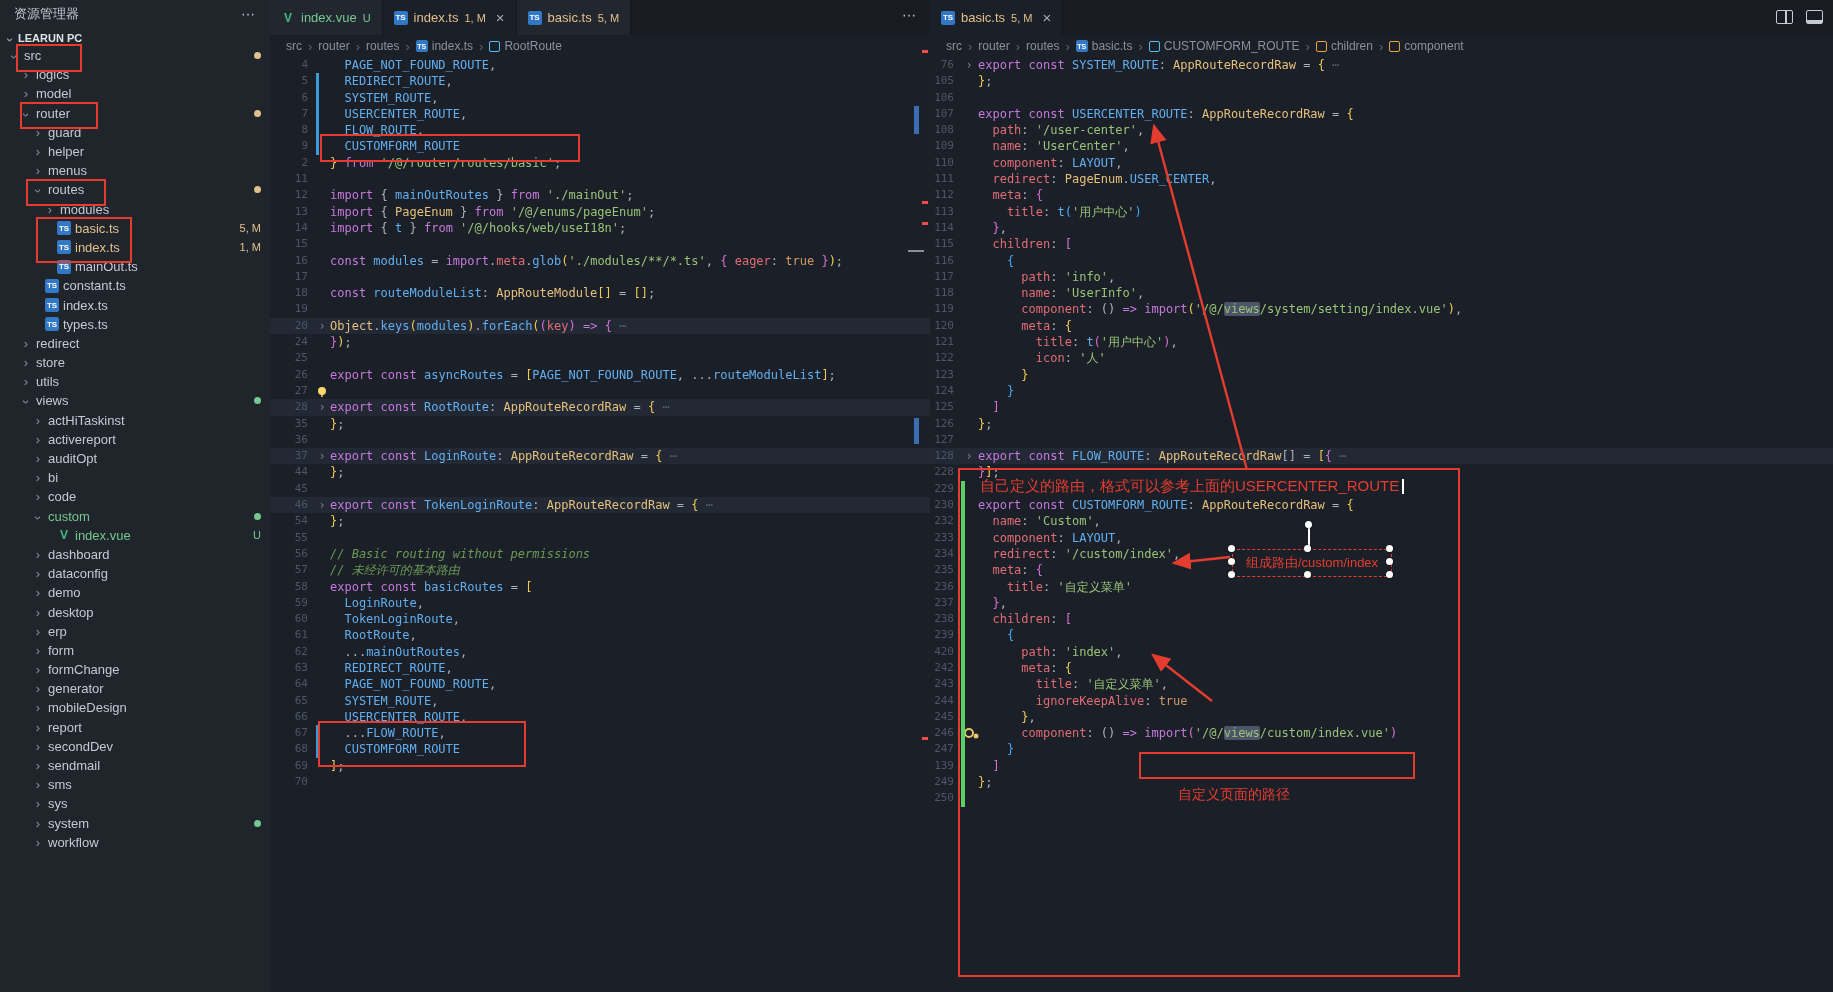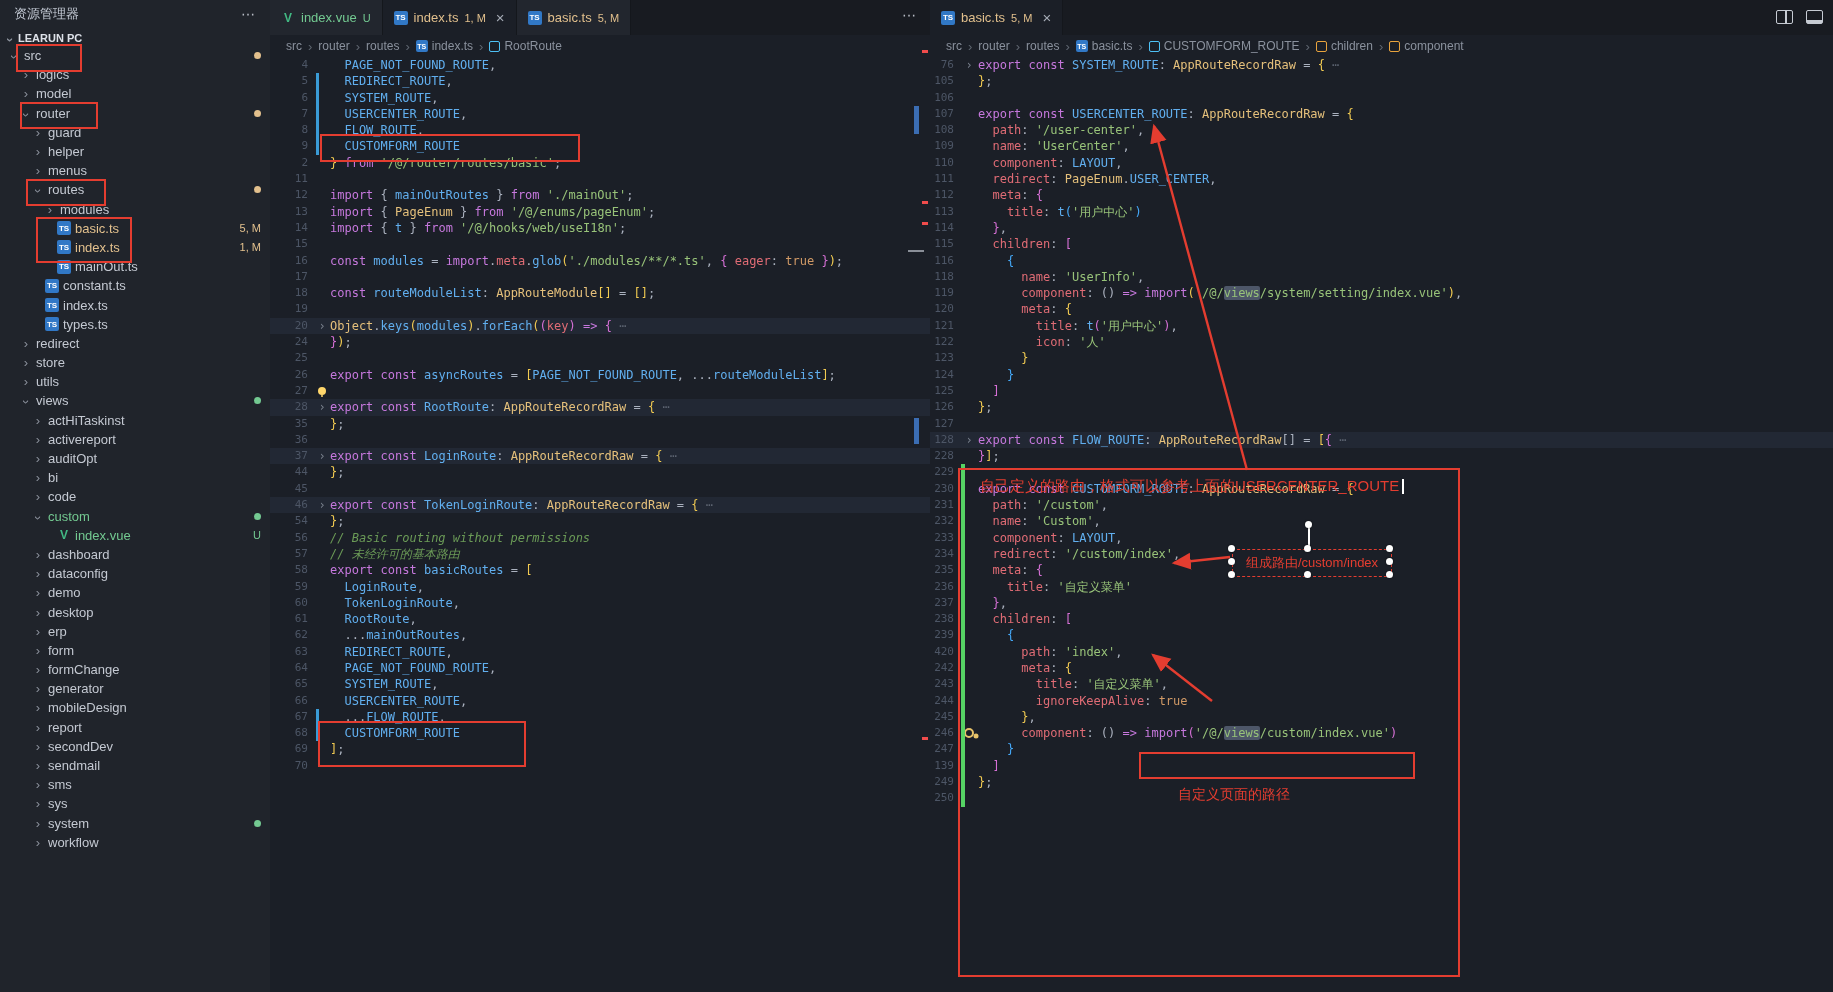--- a/index.html
+++ b/index.html
@@ -386,20 +386,21 @@
         <div class="cl"><span class="ln">26</span><span class="foldc"></span><span class="ct"><span class="p">export</span><span class="w"> </span><span class="p">const</span><span class="w"> </span><span class="b">asyncRoutes</span><span class="w"> = </span><span class="g1">[</span><span class="b">PAGE_NOT_FOUND_ROUTE</span><span class="w">, </span><span class="w">...</span><span class="b">routeModuleList</span><span class="g1">]</span><span class="w">;</span></span></div>
         <div class="cl"><span class="ln">27</span><span class="foldc glyph-bulb"></span><span class="ct"></span></div>
         <div class="cl hl"><span class="ln">28</span><span class="foldc">›</span><span class="ct"><span class="p">export</span><span class="w"> </span><span class="p">const</span><span class="w"> </span><span class="b">RootRoute</span><span class="w">: </span><span class="y">AppRouteRecordRaw</span><span class="w"> = </span><span class="g1">{</span><span class="d"> ⋯</span></span></div>
         <div class="cl"><span class="ln">35</span><span class="foldc"></span><span class="ct"><span class="g1">}</span><span class="w">;</span></span></div>
         <div class="cl"><span class="ln">36</span><span class="foldc"></span><span class="ct"></span></div>
         <div class="cl hl"><span class="ln">37</span><span class="foldc">›</span><span class="ct"><span class="p">export</span><span class="w"> </span><span class="p">const</span><span class="w"> </span><span class="b">LoginRoute</span><span class="w">: </span><span class="y">AppRouteRecordRaw</span><span class="w"> = </span><span class="g1">{</span><span class="d"> ⋯</span></span></div>
         <div class="cl"><span class="ln">44</span><span class="foldc"></span><span class="ct"><span class="g1">}</span><span class="w">;</span></span></div>
         <div class="cl"><span class="ln">45</span><span class="foldc"></span><span class="ct"></span></div>
         <div class="cl hl"><span class="ln">46</span><span class="foldc">›</span><span class="ct"><span class="p">export</span><span class="w"> </span><span class="p">const</span><span class="w"> </span><span class="b">TokenLoginRoute</span><span class="w">: </span><span class="y">AppRouteRecordRaw</span><span class="w"> = </span><span class="g1">{</span><span class="d"> ⋯</span></span></div>
         <div class="cl"><span class="ln">54</span><span class="foldc"></span><span class="ct"><span class="g1">}</span><span class="w">;</span></span></div>
+        <div class="cl"><span class="ln">55</span><span class="foldc"></span><span class="ct"></span></div>
         <div class="cl"><span class="ln">56</span><span class="foldc"></span><span class="ct"><span class="c">// Basic routing without permissions</span></span></div>
         <div class="cl"><span class="ln">57</span><span class="foldc"></span><span class="ct"><span class="c">// 未经许可的基本路由</span></span></div>
         <div class="cl"><span class="ln">58</span><span class="foldc"></span><span class="ct"><span class="p">export</span><span class="w"> </span><span class="p">const</span><span class="w"> </span><span class="b">basicRoutes</span><span class="w"> = </span><span class="g1">[</span></span></div>
         <div class="cl"><span class="ln">59</span><span class="foldc"></span><span class="ct"><span class="b">  LoginRoute</span><span class="w">,</span></span></div>
         <div class="cl"><span class="ln">60</span><span class="foldc"></span><span class="ct"><span class="b">  TokenLoginRoute</span><span class="w">,</span></span></div>
         <div class="cl"><span class="ln">61</span><span class="foldc"></span><span class="ct"><span class="b">  RootRoute</span><span class="w">,</span></span></div>
         <div class="cl"><span class="ln">62</span><span class="foldc"></span><span class="ct"><span class="w">  ...</span><span class="b">mainOutRoutes</span><span class="w">,</span></span></div>
         <div class="cl"><span class="ln">63</span><span class="foldc"></span><span class="ct"><span class="b">  REDIRECT_ROUTE</span><span class="w">,</span></span></div>
         <div class="cl"><span class="ln">64</span><span class="foldc"></span><span class="ct"><span class="b">  PAGE_NOT_FOUND_ROUTE</span><span class="w">,</span></span></div>
         <div class="cl"><span class="ln">65</span><span class="foldc"></span><span class="ct"><span class="b">  SYSTEM_ROUTE</span><span class="w">,</span></span></div>
@@ -464,35 +465,35 @@
         <div class="cl"><span class="ln">107</span><span class="foldc"></span><span class="ct"><span class="p">export</span><span class="w"> </span><span class="p">const</span><span class="w"> </span><span class="b">USERCENTER_ROUTE</span><span class="w">: </span><span class="y">AppRouteRecordRaw</span><span class="w"> = </span><span class="g1">{</span></span></div>
         <div class="cl"><span class="ln">108</span><span class="foldc"></span><span class="ct"><span class="r">  path</span><span class="w">: </span><span class="s">'/user-center'</span><span class="w">,</span></span></div>
         <div class="cl"><span class="ln">109</span><span class="foldc"></span><span class="ct"><span class="r">  name</span><span class="w">: </span><span class="s">'UserCenter'</span><span class="w">,</span></span></div>
         <div class="cl"><span class="ln">110</span><span class="foldc"></span><span class="ct"><span class="r">  component</span><span class="w">: </span><span class="b">LAYOUT</span><span class="w">,</span></span></div>
         <div class="cl"><span class="ln">111</span><span class="foldc"></span><span class="ct"><span class="r">  redirect</span><span class="w">: </span><span class="y">PageEnum</span><span class="w">.</span><span class="b">USER_CENTER</span><span class="w">,</span></span></div>
         <div class="cl"><span class="ln">112</span><span class="foldc"></span><span class="ct"><span class="r">  meta</span><span class="w">: </span><span class="g2">{</span></span></div>
         <div class="cl"><span class="ln">113</span><span class="foldc"></span><span class="ct"><span class="r">    title</span><span class="w">: </span><span class="b">t</span><span class="g3">(</span><span class="s">'用户中心'</span><span class="g3">)</span></span></div>
         <div class="cl"><span class="ln">114</span><span class="foldc"></span><span class="ct"><span class="g2">  }</span><span class="w">,</span></span></div>
         <div class="cl"><span class="ln">115</span><span class="foldc"></span><span class="ct"><span class="r">  children</span><span class="w">: </span><span class="g2">[</span></span></div>
         <div class="cl"><span class="ln">116</span><span class="foldc"></span><span class="ct"><span class="g3">    {</span></span></div>
+        <div class="cl"><span class="ln">117</span><span class="foldc"></span><span class="ct"><span class="r">      path</span><span class="w">: </span><span class="s">'info'</span><span class="w">,</span></span></div>
         <div class="cl"><span class="ln">118</span><span class="foldc"></span><span class="ct"><span class="r">      name</span><span class="w">: </span><span class="s">'UserInfo'</span><span class="w">,</span></span></div>
         <div class="cl"><span class="ln">119</span><span class="foldc"></span><span class="ct"><span class="r">      component</span><span class="w">: </span><span class="w">() </span><span class="p">=&gt;</span><span class="w"> </span><span class="p">import</span><span class="g1">(</span><span class="s">'/@/</span><span class="hlw">views</span><span class="s">/system/setting/index.vue'</span><span class="g1">)</span><span class="w">,</span></span></div>
         <div class="cl"><span class="ln">120</span><span class="foldc"></span><span class="ct"><span class="r">      meta</span><span class="w">: </span><span class="g1">{</span></span></div>
         <div class="cl"><span class="ln">121</span><span class="foldc"></span><span class="ct"><span class="r">        title</span><span class="w">: </span><span class="b">t</span><span class="g2">(</span><span class="s">'用户中心'</span><span class="g2">)</span><span class="w">,</span></span></div>
         <div class="cl"><span class="ln">122</span><span class="foldc"></span><span class="ct"><span class="r">        icon</span><span class="w">: </span><span class="s">'人'</span></span></div>
         <div class="cl"><span class="ln">123</span><span class="foldc"></span><span class="ct"><span class="g1">      }</span></span></div>
         <div class="cl"><span class="ln">124</span><span class="foldc"></span><span class="ct"><span class="g3">    }</span></span></div>
         <div class="cl"><span class="ln">125</span><span class="foldc"></span><span class="ct"><span class="g2">  ]</span></span></div>
         <div class="cl"><span class="ln">126</span><span class="foldc"></span><span class="ct"><span class="g1">}</span><span class="w">;</span></span></div>
         <div class="cl"><span class="ln">127</span><span class="foldc"></span><span class="ct"></span></div>
         <div class="cl hl"><span class="ln">128</span><span class="foldc">›</span><span class="ct"><span class="p">export</span><span class="w"> </span><span class="p">const</span><span class="w"> </span><span class="b">FLOW_ROUTE</span><span class="w">: </span><span class="y">AppRouteRecordRaw</span><span class="w">[]</span><span class="w"> = </span><span class="g1">[</span><span class="g2">{</span><span class="d"> ⋯</span></span></div>
         <div class="cl"><span class="ln">228</span><span class="foldc"></span><span class="ct"><span class="g2">}</span><span class="g1">]</span><span class="w">;</span></span></div>
         <div class="cl add"><span class="ln">229</span><span class="foldc"></span><span class="ct"></span></div>
         <div class="cl add"><span class="ln">230</span><span class="foldc"></span><span class="ct"><span class="p">export</span><span class="w"> </span><span class="p">const</span><span class="w"> </span><span class="b">CUSTOMFORM_ROUTE</span><span class="w">: </span><span class="y">AppRouteRecordRaw</span><span class="w"> = </span><span class="g1">{</span></span></div>
-        <div class="cl add"><span class="ln">231</span><span class="foldc"></span><span class="ct"><span class="r">  path</span><span class="w">: </span><span class="s">'/custom'</span><span class="w">,</span></span></div>
         <div class="cl add"><span class="ln">232</span><span class="foldc"></span><span class="ct"><span class="r">  name</span><span class="w">: </span><span class="s">'Custom'</span><span class="w">,</span></span></div>
         <div class="cl add"><span class="ln">233</span><span class="foldc"></span><span class="ct"><span class="r">  component</span><span class="w">: </span><span class="b">LAYOUT</span><span class="w">,</span></span></div>
         <div class="cl add"><span class="ln">234</span><span class="foldc"></span><span class="ct"><span class="r">  redirect</span><span class="w">: </span><span class="s">'/custom/index'</span><span class="w">,</span></span></div>
         <div class="cl add"><span class="ln">235</span><span class="foldc"></span><span class="ct"><span class="r">  meta</span><span class="w">: </span><span class="g2">{</span></span></div>
         <div class="cl add"><span class="ln">236</span><span class="foldc"></span><span class="ct"><span class="r">    title</span><span class="w">: </span><span class="s">'自定义菜单'</span></span></div>
         <div class="cl add"><span class="ln">237</span><span class="foldc"></span><span class="ct"><span class="g2">  }</span><span class="w">,</span></span></div>
         <div class="cl add"><span class="ln">238</span><span class="foldc"></span><span class="ct"><span class="r">  children</span><span class="w">: </span><span class="g2">[</span></span></div>
         <div class="cl add"><span class="ln">239</span><span class="foldc"></span><span class="ct"><span class="g3">    {</span></span></div>
         <div class="cl add"><span class="ln">420</span><span class="foldc"></span><span class="ct"><span class="r">      path</span><span class="w">: </span><span class="s">'index'</span><span class="w">,</span></span></div>
         <div class="cl add"><span class="ln">242</span><span class="foldc"></span><span class="ct"><span class="r">      meta</span><span class="w">: </span><span class="g1">{</span></span></div>

